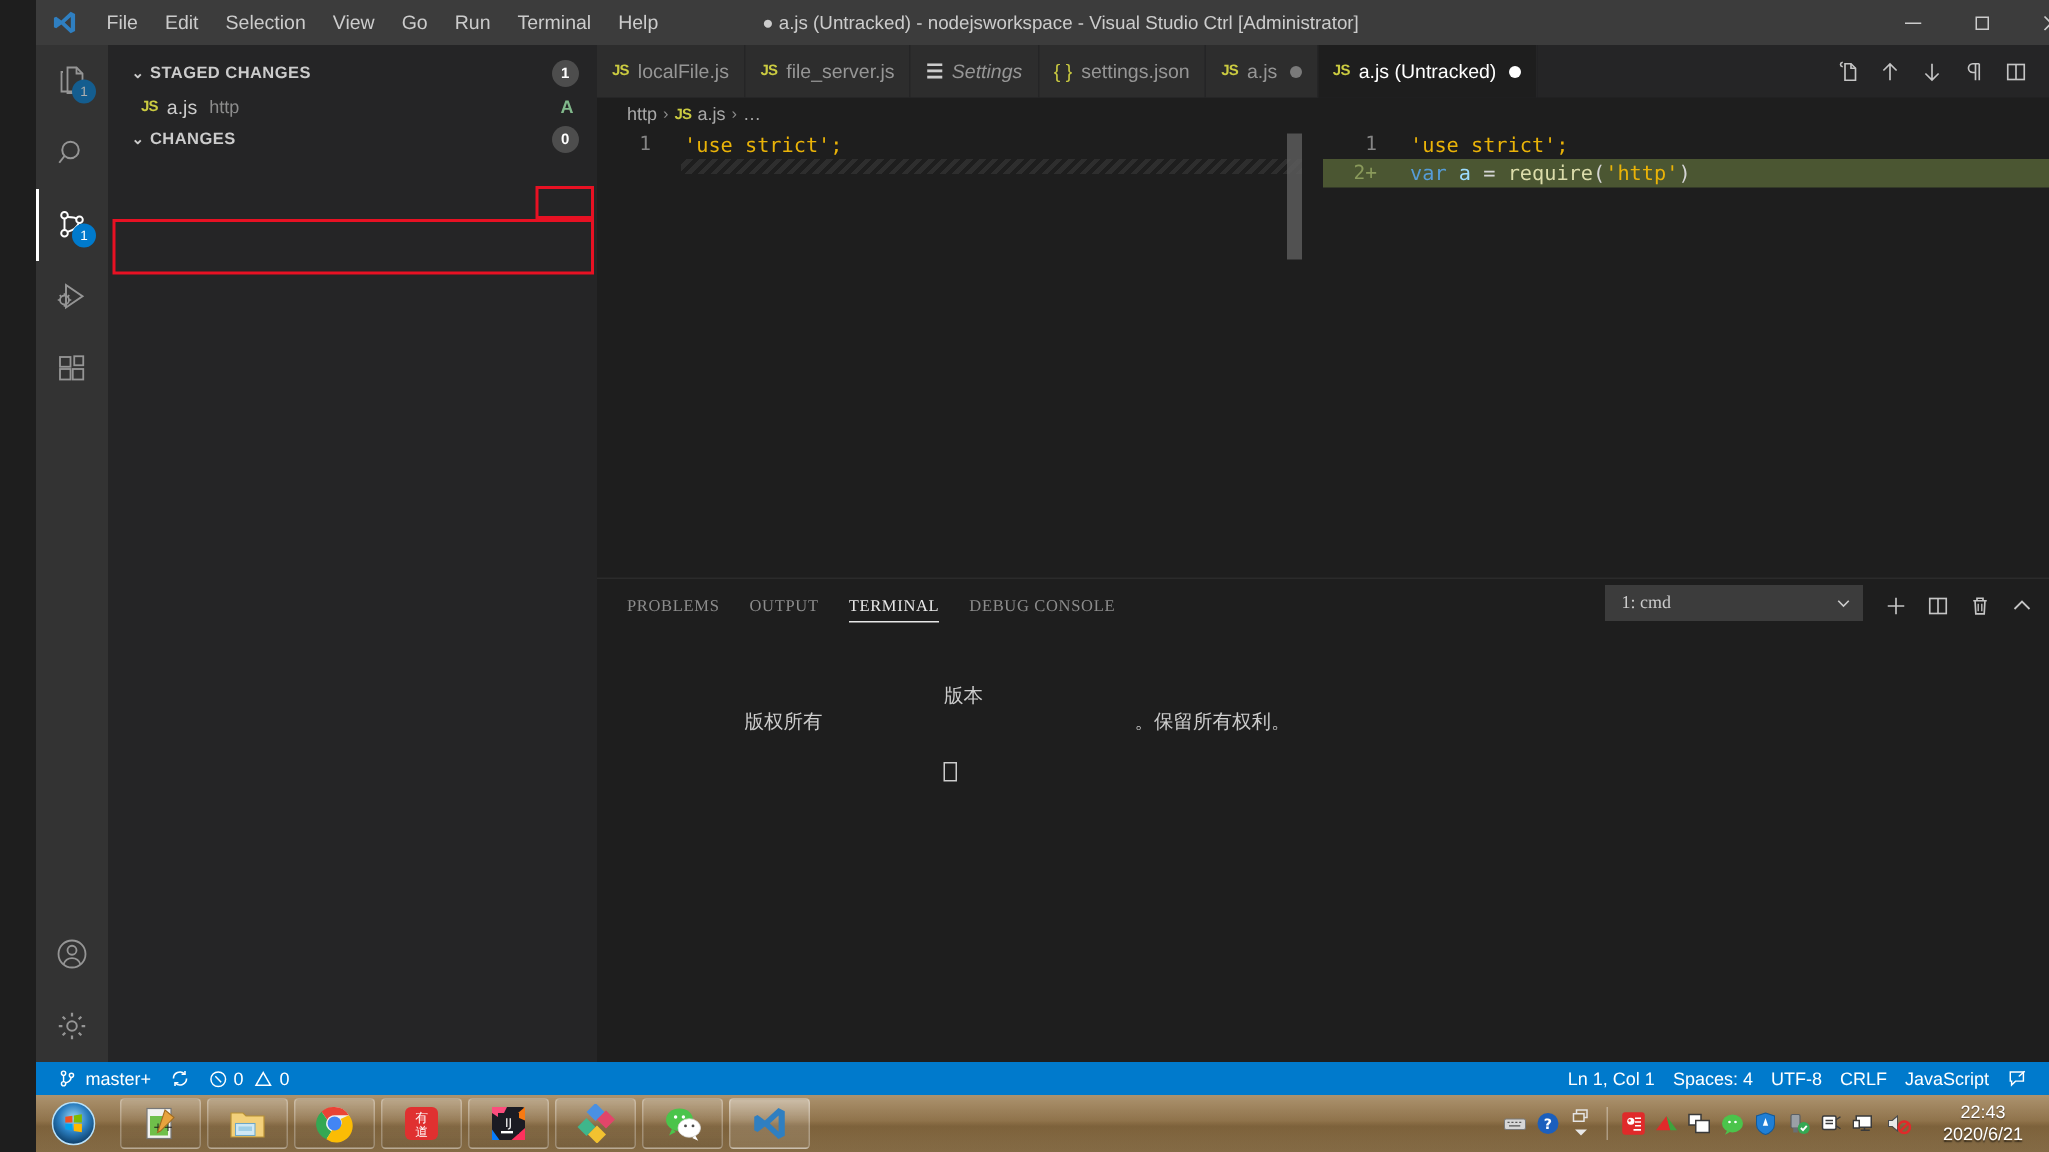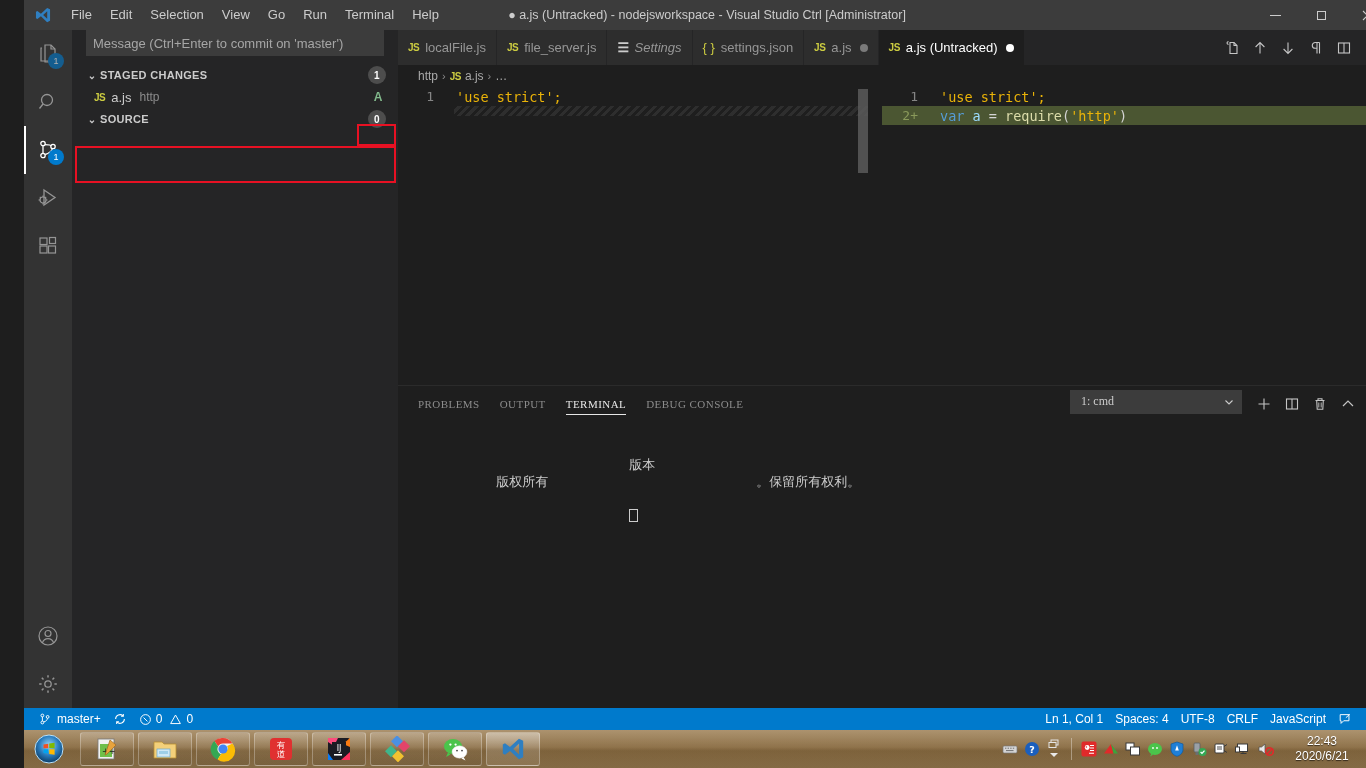--- a/index.html
+++ b/index.html
@@ -314,41 +314,38 @@
         <svg width="24" height="24" viewBox="0 0 24 24">
             <circle cx="12" cy="12" r="3.2" fill="none" stroke="#d7d7d7" stroke-width="1.3"></circle>
             <path d="M12 3.2v2.4 M12 18.4v2.4 M3.2 12h2.4 M18.4 12h2.4 M5.8 5.8l1.7 1.7 M16.5 16.5l1.7 1.7 M18.2 5.8l-1.7 1.7 M7.5 16.5l-1.7 1.7" stroke="#d7d7d7" stroke-width="1.5"></path>
           </svg>
       </div>
     </div>
   </div>
 
   <div id="sidebar">
 
-    <div id="commit-box">
-      <input id="commit-input" type="text" placeholder="Message (Ctrl+Enter to commit on 'master')" style="">
-    </div>
 
     <div id="scm-list">
 
       <div class="scm-group">
         <span class="chev">⌄</span>
         <span class="scm-group-label">STAGED CHANGES</span>
         <span class="scm-count">1</span>
       </div>
       <div class="scm-row">
         <span class="js-icon">JS</span>
         <span class="scm-name">a.js</span>
         <span class="scm-path">http</span>
         <span class="scm-status">A</span>
       </div>
 
       <div class="scm-group">
         <span class="chev">⌄</span>
-        <span class="scm-group-label">SOURCE</span>
+        <span class="scm-group-label">CHANGES</span>
         <span class="scm-count">0</span>
       </div>
     </div>
   </div>
 
   <div class="anno" style="left:333px; top:124px; width:39px; height:22px;"></div>
   <div class="anno" style="left:51px; top:146px; width:321px; height:37px;"></div>
 
   <div id="editor-area">
 

